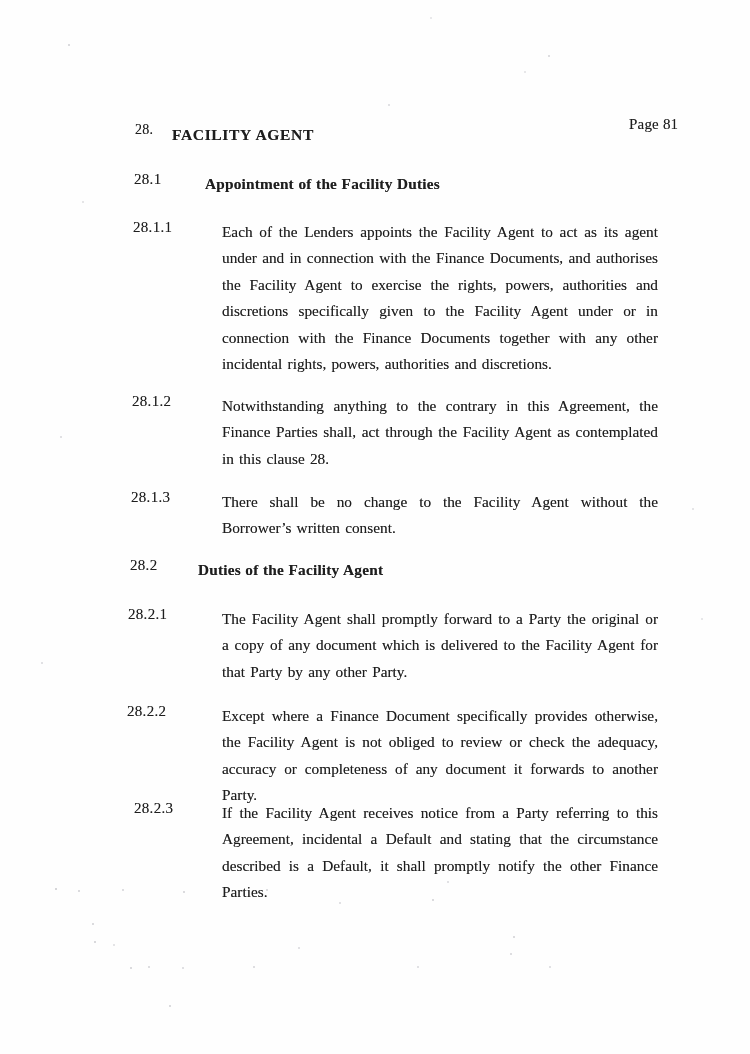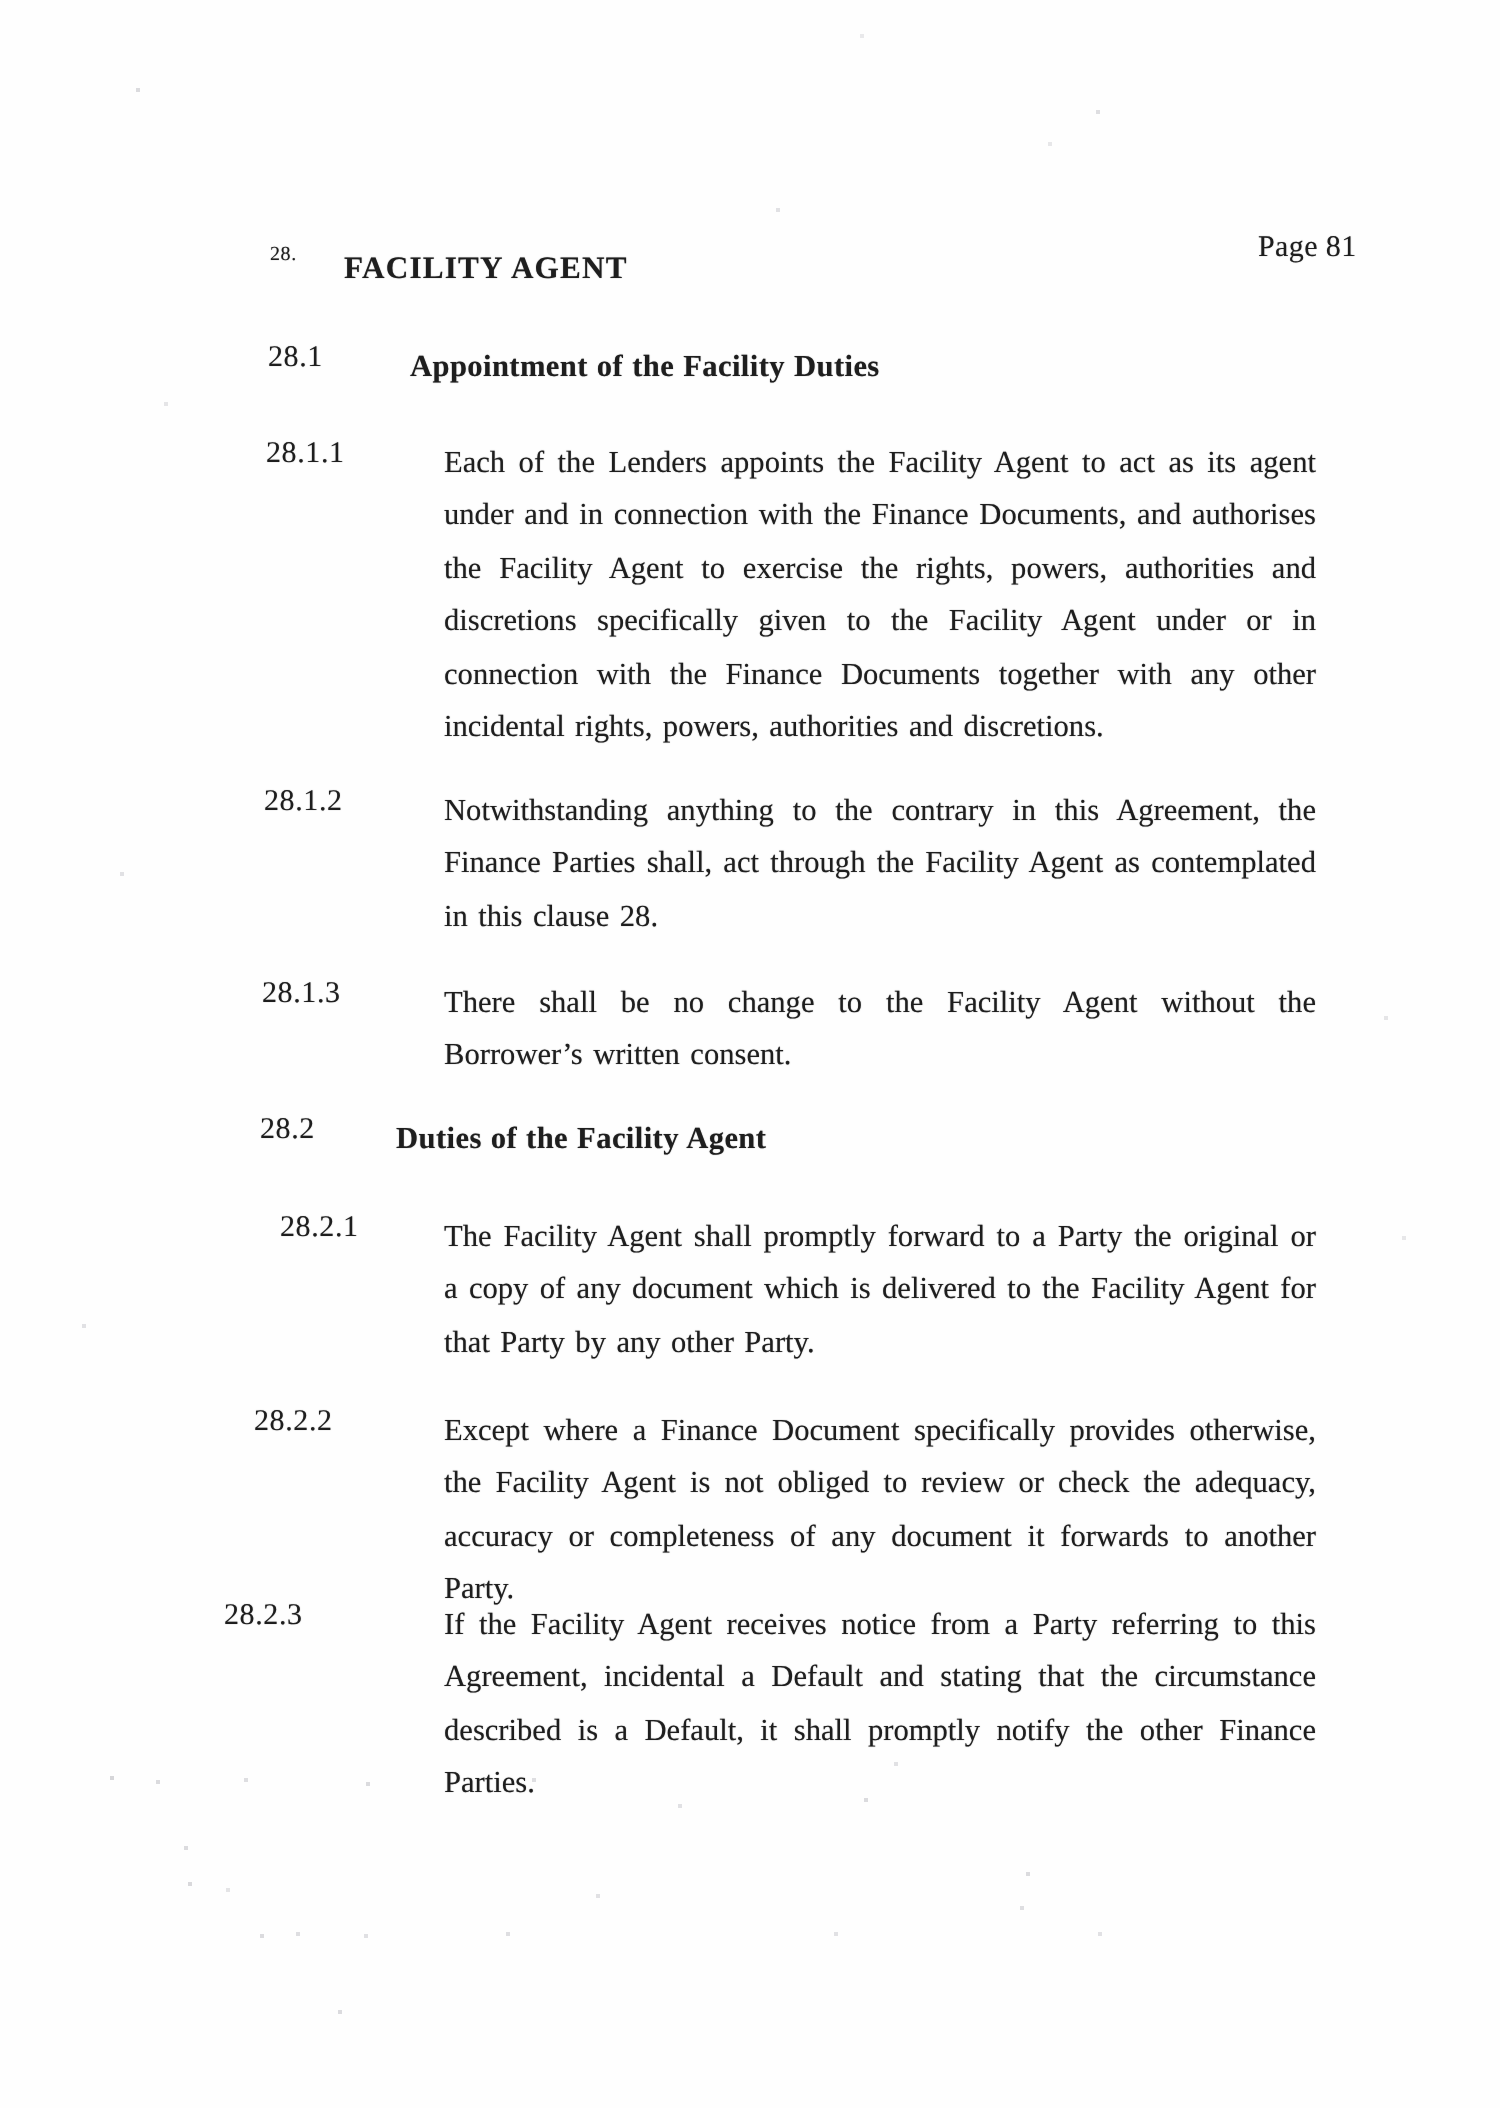--- a/index.html
+++ b/index.html
@@ -99,21 +99,21 @@
 </style>
 </head>
 <body>
 
 <div class="sheet">
   <div class="noise"></div>
 
   <div class="page-number">Page 81</div>
 
   <div class="row h1" style="top:122px">
-    <span class="num" style="left:135px; font-size:10px">28.</span>
+    <span class="num" style="left:135px; font-size:14px">28.</span>
     <div class="txt heading" style="left:172px">FACILITY AGENT</div>
   </div>
 
   <div class="row" style="top:171px">
     <span class="num" style="left:134px">28.1</span>
     <div class="txt heading" style="left:205px">Appointment of the Facility Duties</div>
   </div>
 
   <div class="row" style="top:219px">
     <span class="num" style="left:133px">28.1.1</span>
@@ -129,26 +129,26 @@
     <span class="num" style="left:131px">28.1.3</span>
     <div class="txt">There shall be no change to the Facility Agent without the Borrower’s written consent.</div>
   </div>
 
   <div class="row" style="top:557px">
     <span class="num" style="left:130px">28.2</span>
     <div class="txt heading" style="left:198px">Duties of the Facility Agent</div>
   </div>
 
   <div class="row" style="top:606px">
-    <span class="num" style="left:140px">28.2.1</span>
+    <span class="num" style="left:128px">28.2.1</span>
     <div class="txt">The Facility Agent shall promptly forward to a Party the original or a copy of any document which is delivered to the Facility Agent for that Party by any other Party.</div>
   </div>
 
   <div class="row" style="top:703px">
     <span class="num" style="left:127px">28.2.2</span>
     <div class="txt">Except where a Finance Document specifically provides otherwise, the Facility Agent is not obliged to review or check the adequacy, accuracy or completeness of any document it forwards to another Party.</div>
   </div>
 
   <div class="row" style="top:800px">
-    <span class="num" style="left:112px">28.2.3</span>
+    <span class="num" style="left:134px">28.2.3</span>
     <div class="txt">If the Facility Agent receives notice from a Party referring to this Agreement, incidental a Default and stating that the circumstance described is a Default, it shall promptly notify the other Finance Parties.</div>
   </div>
 </div>
 
 </body></html>

